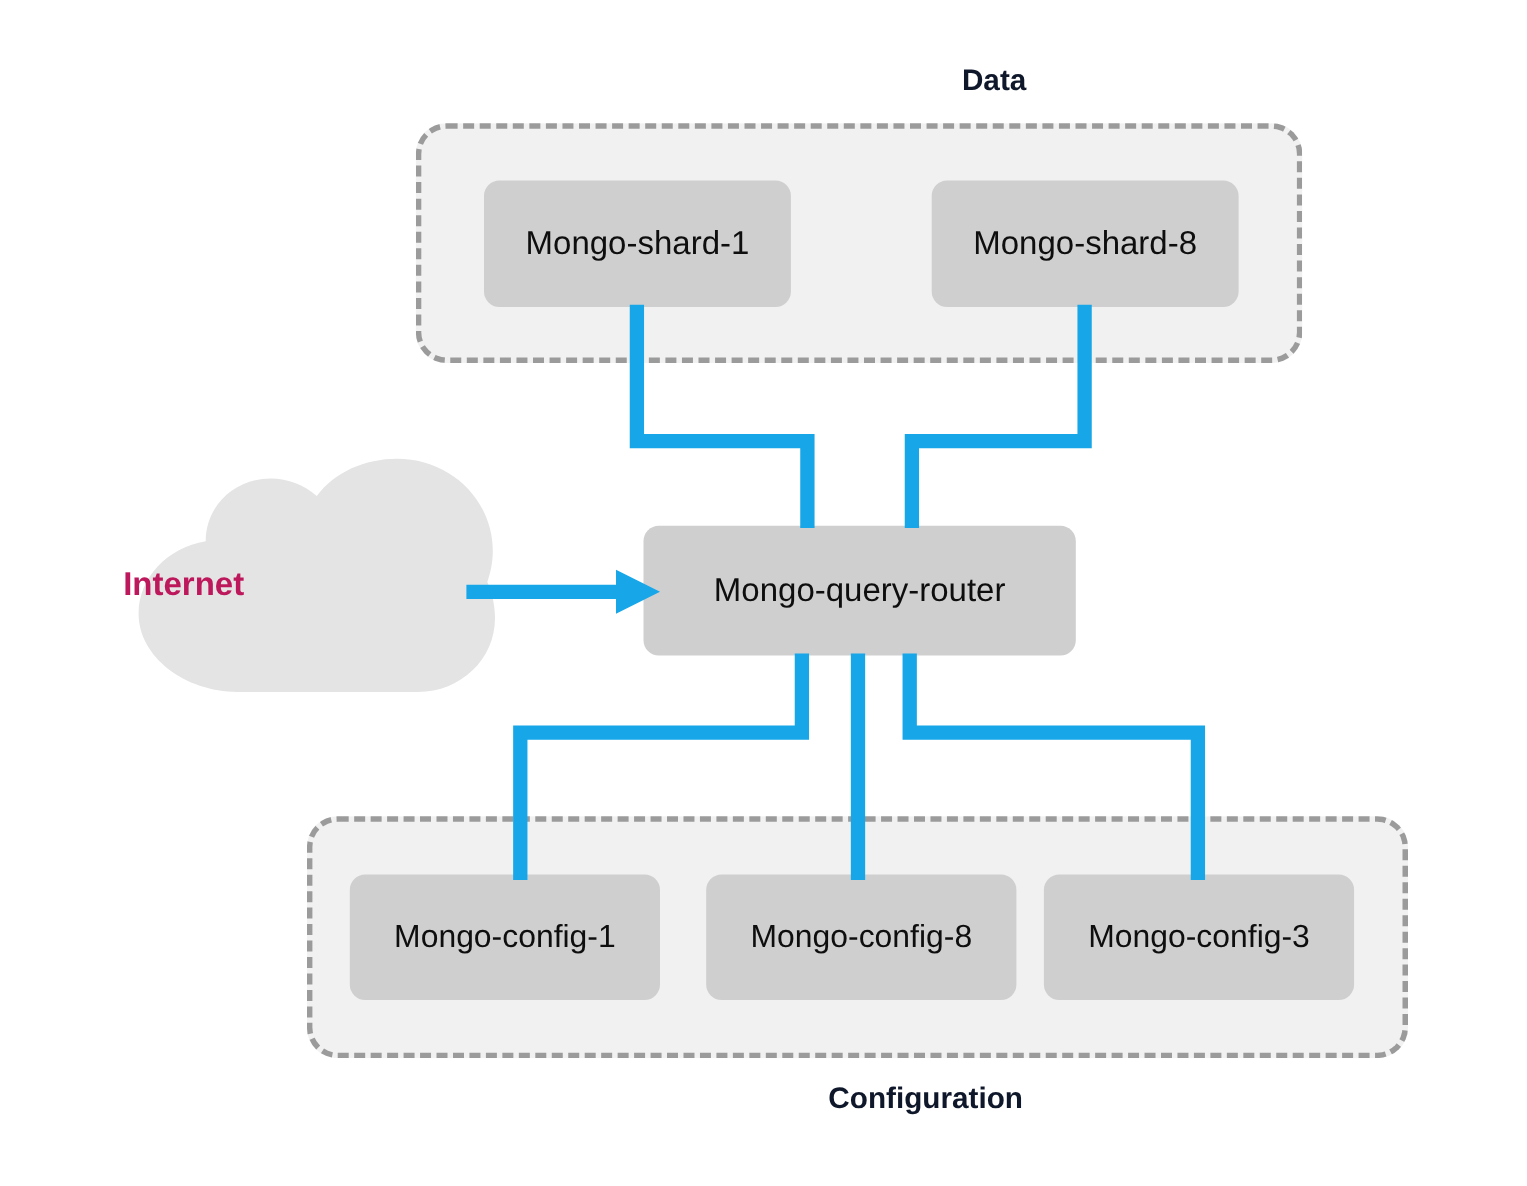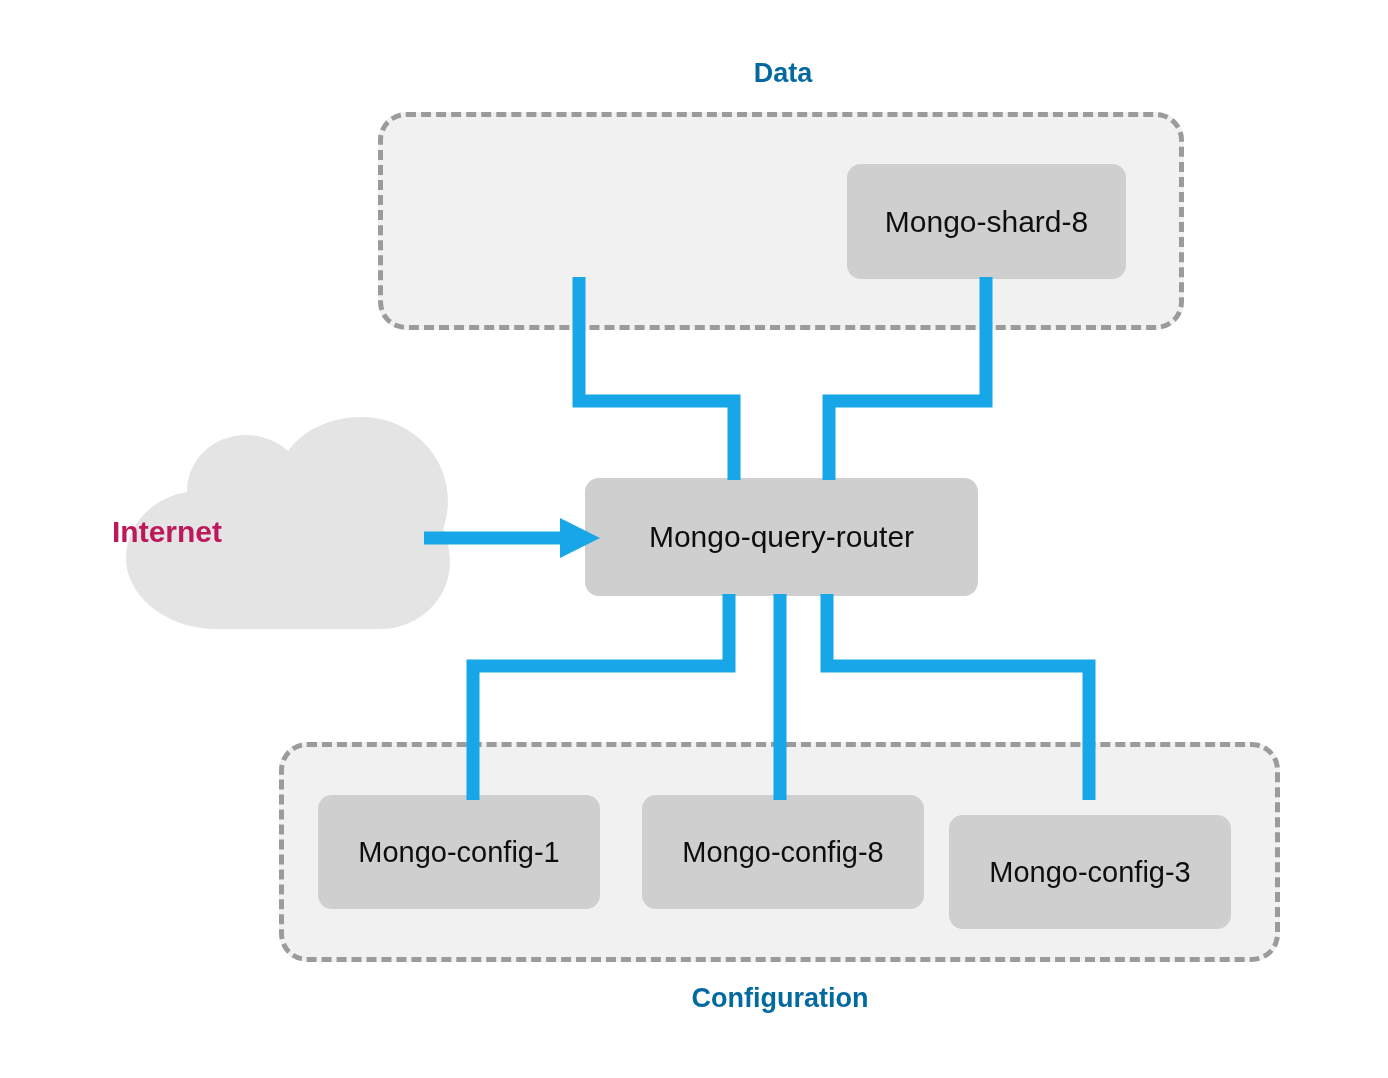--- a/index.html
+++ b/index.html
@@ -25,22 +25,22 @@
     border: 5px dashed #9B9B9B;
     border-radius: 28px;
     box-sizing: border-box;
   }
 
   
   .group-caption {
     position: absolute;
     font-size: 27px;
     font-weight: bold;
-    color: #0369a1;
-    text-align: center;
+    color: #0f172a;
+    text-align: right;
     letter-spacing: 0px;
     white-space: nowrap;
   }
 
   
   .node {
     position: absolute;
     background: #CFCFCF;
     border-radius: 14px;
     display: flex;
@@ -84,20 +84,23 @@
 </style>
 </head>
 <body>
 
 <div id="canvas">
 
   <div class="group-caption" style="left:633px; top:58px; width:300px;">Data</div>
 
   <div class="group-panel" style="left:378px; top:112px; width:806px; height:218px;"></div>
 
+  <div class="node shard" style="left:440px; top:164px; width:279px; height:115px;">
+    <span>Mongo-shard-1</span>
+  </div>
 
   <div class="node shard" style="left:847px; top:164px; width:279px; height:115px;">
     <span>Mongo-shard-8</span>
   </div>
 
   <div class="cloud-wrap" style="left:112px; top:415px; width:345px; height:218px;">
     <svg width="345" height="218" viewBox="0 0 345 218">
       <path fill="#E4E4E4" d="
         M 104 214
         C 56 214 14 182 14 143
@@ -121,21 +124,21 @@
   <div class="group-panel" style="left:279px; top:742px; width:1001px; height:220px;"></div>
 
   <div class="node config" style="left:318px; top:795px; width:282px; height:114px;">
     <span>Mongo-config-1</span>
   </div>
 
   <div class="node config" style="left:642px; top:795px; width:282px; height:114px;">
     <span>Mongo-config-8</span>
   </div>
 
-  <div class="node config" style="left:949px; top:795px; width:282px; height:114px;margin-top:20px;">
+  <div class="node config" style="left:949px; top:795px; width:282px; height:114px;">
     <span>Mongo-config-3</span>
   </div>
 
   <div class="group-caption" style="left:630px; top:983px; width:300px;">Configuration</div>
 
   <svg id="wires" viewBox="0 0 1388 1078">
     <g fill="none" stroke="#17A6E8" stroke-width="13" stroke-linecap="butt" stroke-linejoin="miter">
 
       <path d="M 579 277 L 579 401 L 734 401 L 734 480"></path>
 

